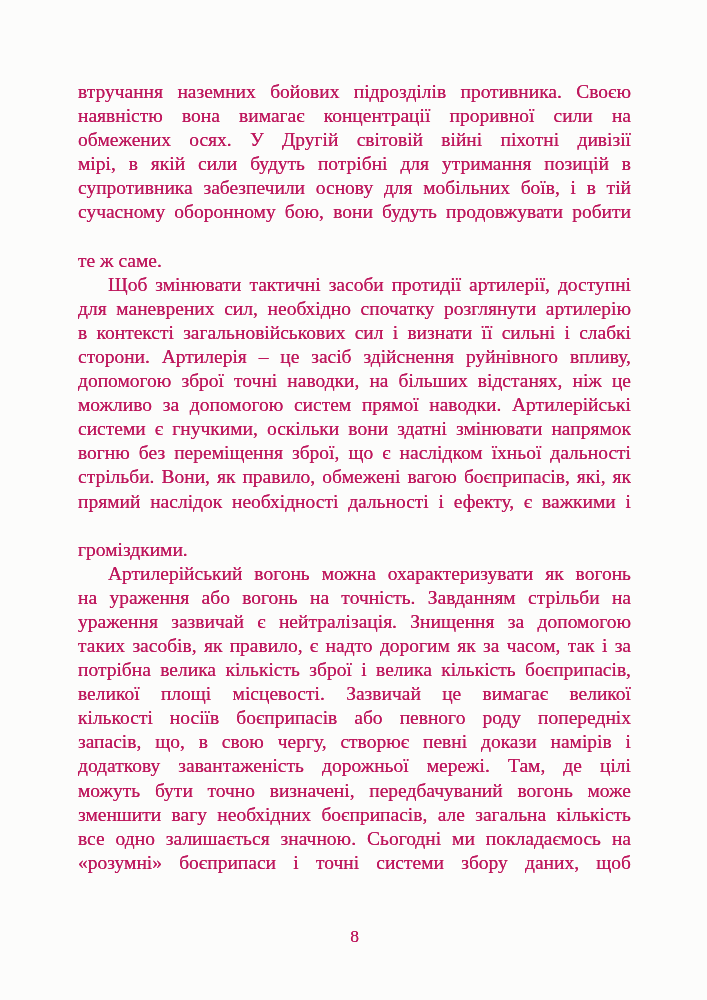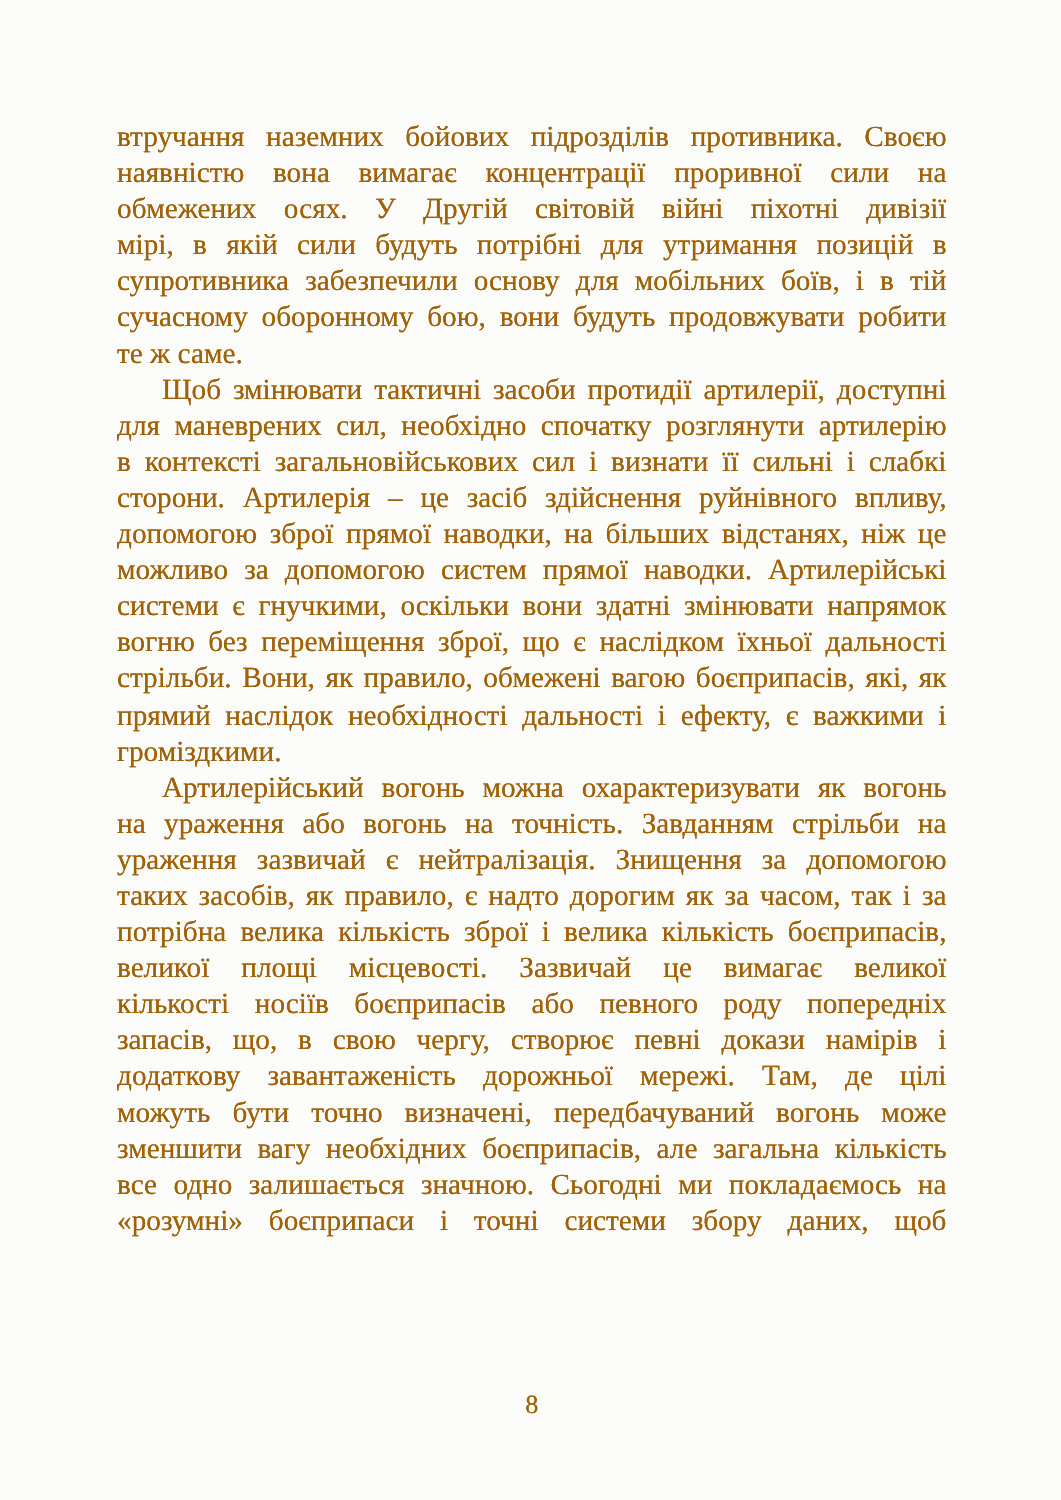--- a/index.html
+++ b/index.html
@@ -34,54 +34,55 @@
     overflow: hidden;
     white-space: nowrap;
     text-shadow: 0 0 0.3px currentColor;
   }
   .line.justified {
     white-space: normal;
   }
   .line.last {
     text-align-last: left;
     white-space: nowrap;
+    margin-top: 24px;
   }
   .line.indent {
     text-indent: 30px;
   }
   .page-number {
     position: absolute;
     left: 78px;
     top: 926px;
     width: 553px;
     text-align: center;
     font-size: 17.5px;
     text-shadow: 0 0 0.3px currentColor;
   }
 </style>
 </head>
 <body>
 
-<div class="page" style="background: rgb(252, 252, 251); color: #a16207;">
+<div class="page" style="background: rgb(252, 252, 251); color: #be185d;">
   <div class="text-block" id="text-block">
       <div class="para">
         <div class="line justified">втручання наземних бойових підрозділів противника. Своєю</div>
         <div class="line justified">наявністю вона вимагає концентрації проривної сили на</div>
         <div class="line justified">обмежених осях. У Другій світовій війні піхотні дивізії</div>
         <div class="line justified">мірі, в якій сили будуть потрібні для утримання позицій в</div>
         <div class="line justified">супротивника забезпечили основу для мобільних боїв, і в тій</div>
         <div class="line justified">сучасному оборонному бою, вони будуть продовжувати робити</div>
         <div class="line last">те ж саме.</div>
       </div>
       <div class="para">
         <div class="line justified indent">Щоб змінювати тактичні засоби протидії артилерії, доступні</div>
         <div class="line justified">для маневрених сил, необхідно спочатку розглянути артилерію</div>
         <div class="line justified">в контексті загальновійськових сил і визнати її сильні і слабкі</div>
         <div class="line justified">сторони. Артилерія – це засіб здійснення руйнівного впливу,</div>
-        <div class="line justified">допомогою зброї прямої наводки, на більших відстанях, ніж це</div>
+        <div class="line justified">допомогою зброї точні наводки, на більших відстанях, ніж це</div>
         <div class="line justified">можливо за допомогою систем прямої наводки. Артилерійські</div>
         <div class="line justified">системи є гнучкими, оскільки вони здатні змінювати напрямок</div>
         <div class="line justified">вогню без переміщення зброї, що є наслідком їхньої дальності</div>
         <div class="line justified">стрільби. Вони, як правило, обмежені вагою боєприпасів, які, як</div>
         <div class="line justified">прямий наслідок необхідності дальності і ефекту, є важкими і</div>
         <div class="line last">громіздкими.</div>
       </div>
       <div class="para">
         <div class="line justified indent">Артилерійський вогонь можна охарактеризувати як вогонь</div>
         <div class="line justified">на ураження або вогонь на точність. Завданням стрільби на</div>

